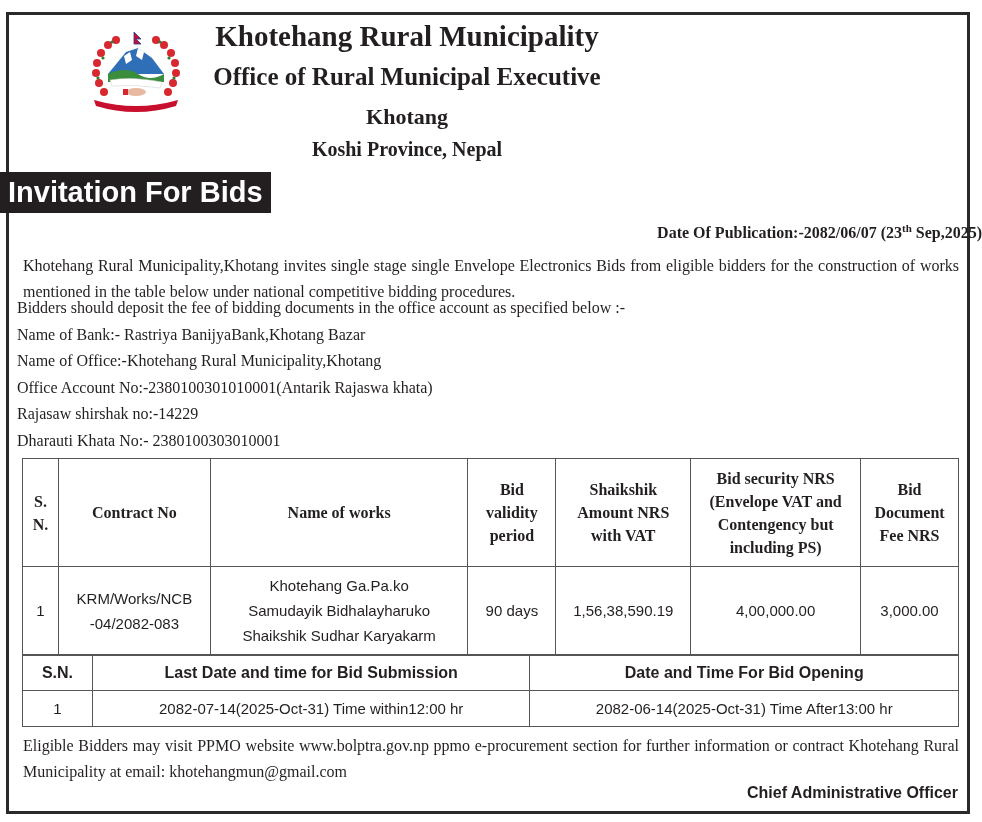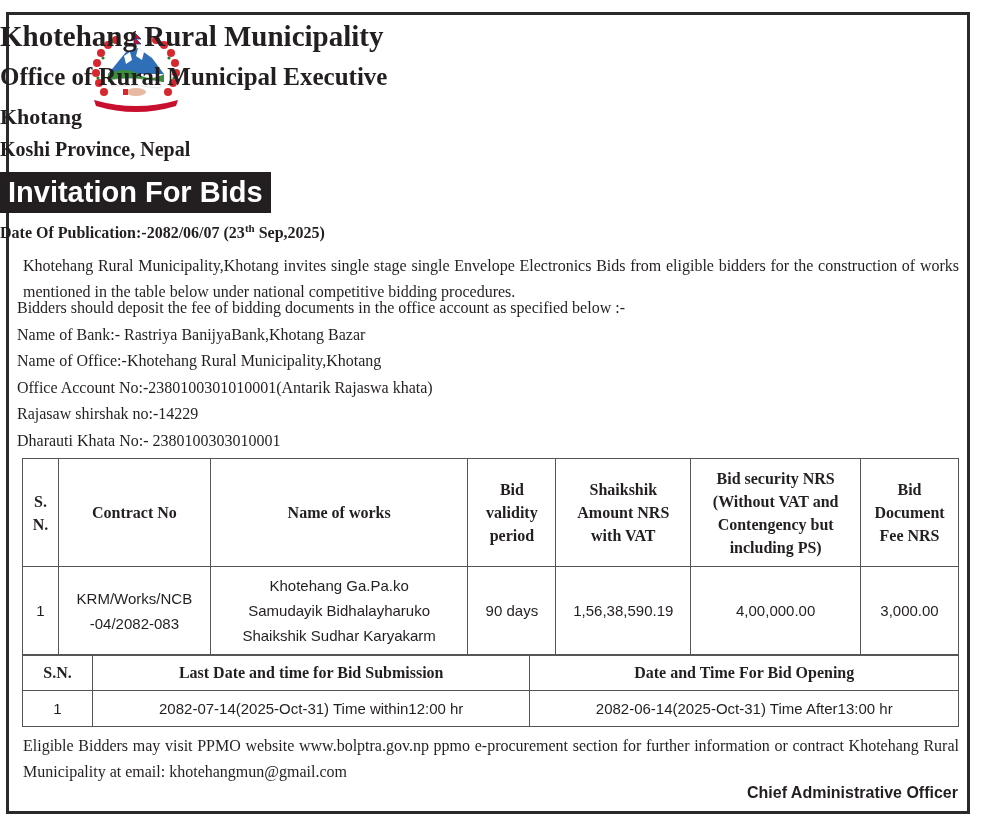--- a/index.html
+++ b/index.html
@@ -4,44 +4,44 @@
 <style>
   html, body { margin: 0; padding: 0; background: #ffffff; }
   body { width: 982px; height: 822px; position: relative; overflow: hidden; }
   .frame {
     position: absolute; left: 6px; top: 12px; width: 964px; height: 802px;
     border: 3px solid #2a2a2a; box-sizing: border-box; background: #fff;
   }
   .serif { font-family: "Liberation Serif", "DejaVu Serif", serif; color: #231f20; }
   .sans { font-family: "Liberation Sans", "DejaVu Sans", sans-serif; color: #231f20; }
   .emblem { position: absolute; left: 86px; top: 30px; width: 100px; height: 86px; }
-  .hdr { position: absolute; left: 0; width: 790px; font-weight: bold; }
+  .hdr { position: absolute; left: 12px; width: 790px; text-align: center; font-weight: bold; }
   .h1 { top: 20px; font-size: 29px; }
   .h2 { top: 63px; font-size: 25px; }
   .h3 { top: 104px; font-size: 22px; }
   .h4 { top: 138px; font-size: 20px; }
   .banner-wrap { position: absolute; top: 172px; left: 0; width: 982px; }
   .banner {
     display: inline-block; background: #231f20; color: #fff; font-weight: bold;
     font-size: 29px; padding: 1px 8px 2px 8px; line-height: 38px;
     font-family: "Liberation Sans", "DejaVu Sans", sans-serif;
   }
-  .pubdate { position: absolute; top: 222px; left: 0; width: 982px; text-align: left; font-weight: bold; font-size: 16px; }
+  .pubdate { position: absolute; top: 222px; left: 0; width: 982px; text-align: right; font-weight: bold; font-size: 16px; }
   .pubdate sup { font-size: 11px; }
   .para { position: absolute; left: 23px; width: 936px; font-size: 16px; line-height: 26px; }
   .justify { text-align: justify; text-align-last: left; }
   .l1 { top: 253px; }
   .line { position: absolute; left: 17px; font-size: 16px; white-space: nowrap; }
   table { border-collapse: collapse; position: absolute; }
   td, th { border: 1px solid #555; padding: 0; text-align: center; vertical-align: middle; }
   .t1 { left: 22px; top: 458px; width: 937px; }
   .t1 th { font-family: "Liberation Serif", serif; font-weight: bold; font-size: 16px; line-height: 23px; color:#231f20; }
   .t1 td { font-family: "Liberation Sans", sans-serif; font-size: 15px; line-height: 25px; color:#231f20; }
   .t2 { left: 22px; top: 655px; width: 937px; }
-  .t2 th { font-family: Liberation Serif, serif; font-weight: bold; font-size: 16px; height: 34px; color:#231f20; }
+  .t2 th { font-family: Liberation Sans, sans-serif; font-weight: bold; font-size: 16px; height: 34px; color:#231f20; }
   .t2 td { font-family: "Liberation Sans", sans-serif; font-size: 15px; height: 35px; color:#231f20; }
   .footer { top: 733px; }
   .sign { position: absolute; right: 24px; top: 784px; font-weight: bold; font-size: 16px; text-align: center; }
 </style>
 </head>
 <body>
 
 <div class="frame"></div>
 
 <svg class="emblem" viewBox="0 0 100 86">
@@ -118,21 +118,21 @@
       <col style="width:170px">
       <col style="width:98px">
   </colgroup>
   <tbody>
       <tr style="height:108px">
     <th><span>S.</span><br><span>N.</span></th>
     <th><span>Contract No</span></th>
     <th><span>Name of works</span></th>
     <th><span>Bid</span><br><span>validity</span><br><span>period</span></th>
     <th><span>Shaikshik</span><br><span>Amount NRS</span><br><span>with VAT</span></th>
-    <th><span>Bid security NRS</span><br><span>(Without VAT and</span><br><span>Contengency but</span><br><span>including PS)</span></th>
+    <th><span>Bid security NRS</span><br><span>(Envelope VAT and</span><br><span>Contengency but</span><br><span>including PS)</span></th>
     <th><span>Bid</span><br><span>Document</span><br><span>Fee  NRS</span></th>
   </tr>
   <tr style="height:88px">
     <td>1</td>
     <td><span>KRM/Works/NCB</span><br><span>-04/2082-083</span></td>
     <td><span>Khotehang  Ga.Pa.ko</span><br><span>Samudayik Bidhalayharuko</span><br><span>Shaikshik Sudhar Karyakarm</span></td>
     <td>90 days</td>
     <td>1,56,38,590.19</td>
     <td>4,00,000.00</td>
     <td>3,000.00</td>

